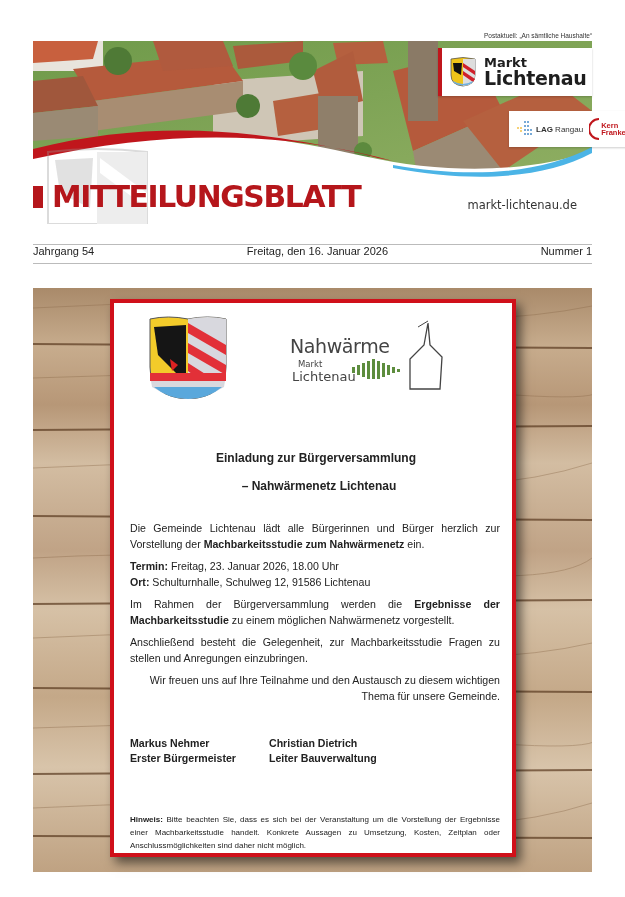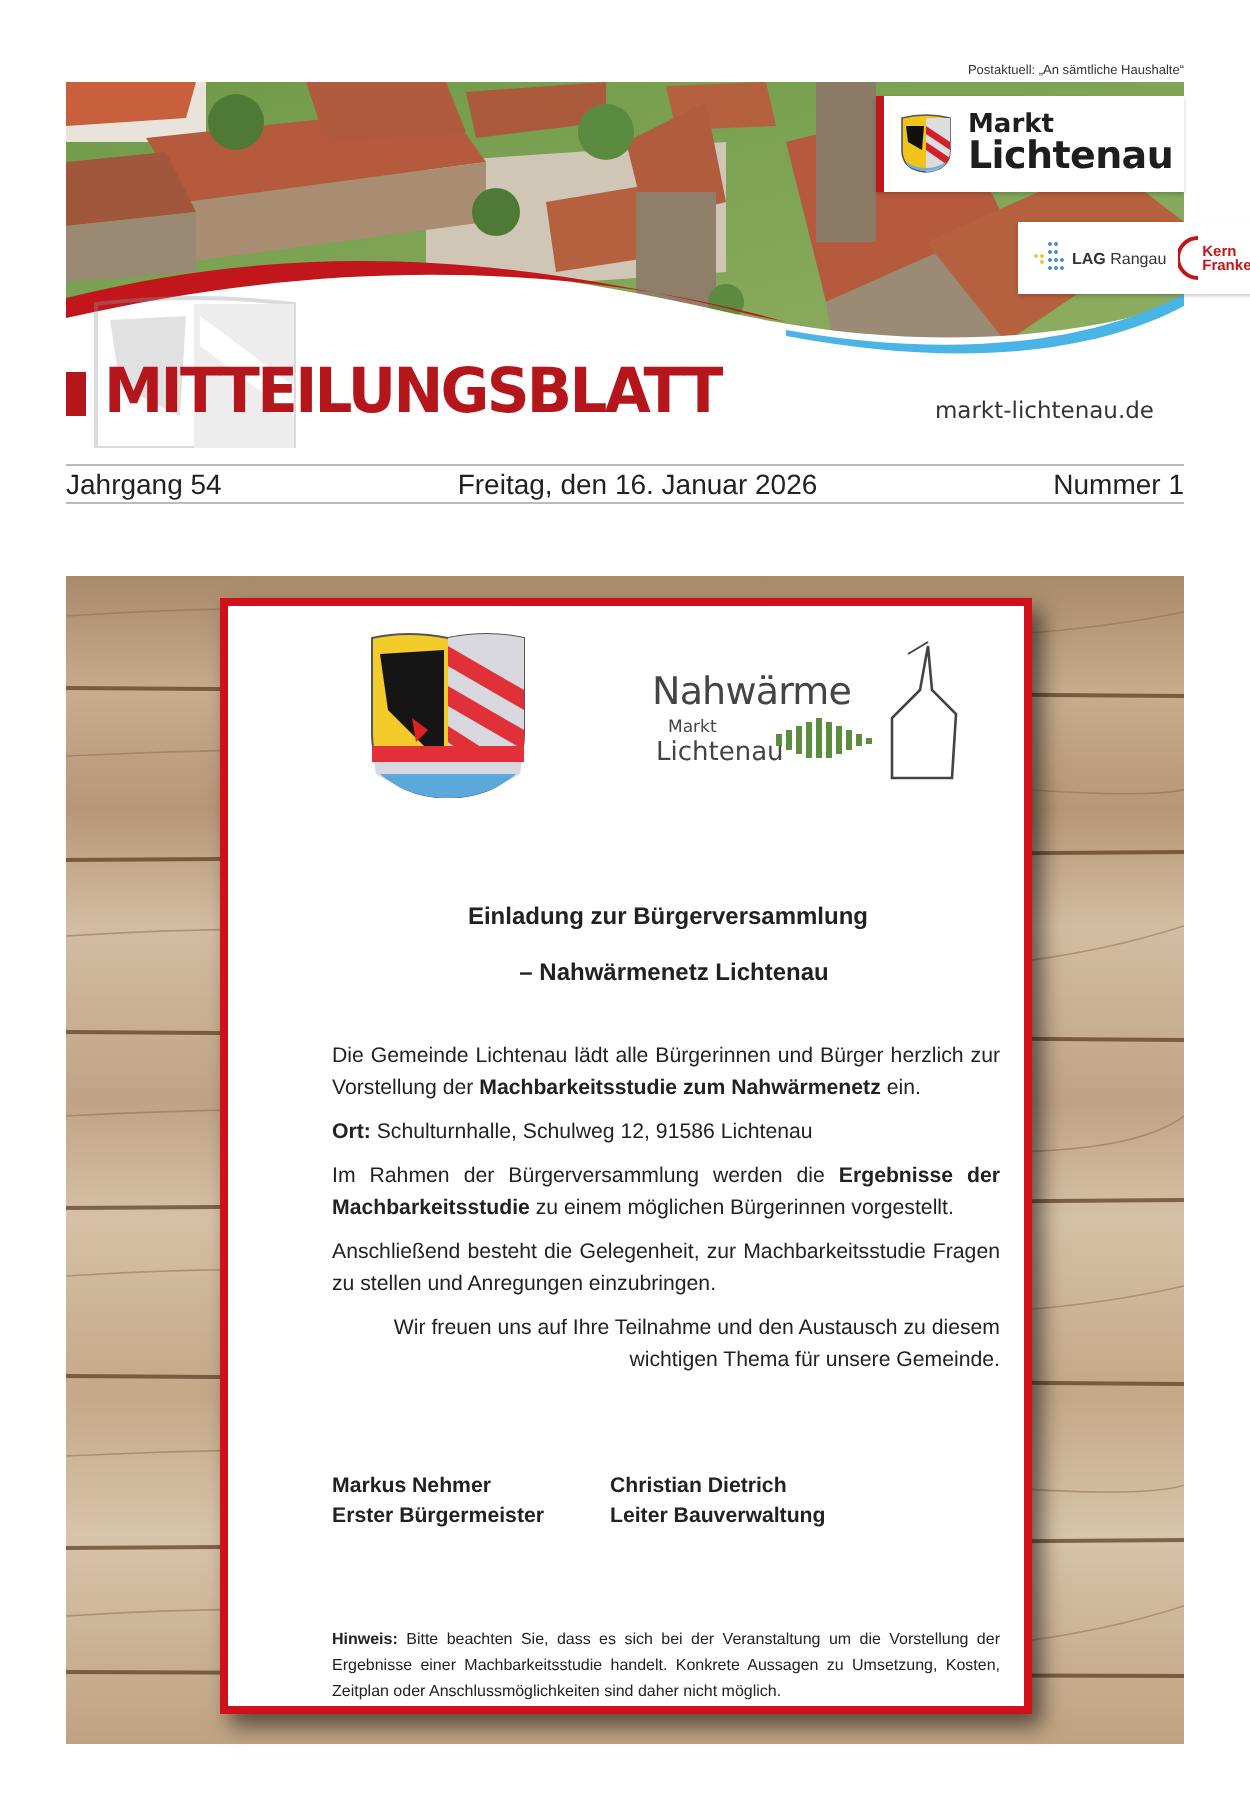--- a/index.html
+++ b/index.html
@@ -23,30 +23,30 @@
   .lag { display: flex; align-items: center; gap: 3px; font-size: 8px; color: #333; }
   .lag b { font-weight: bold; }
   .kern { display: flex; align-items: center; font-size: 7.5px; font-weight: bold; color: #c0161c; line-height: 0.95; }
 
   .masthead-bar { position: absolute; left: 33px; top: 186px; width: 10px; height: 22px; background: #b5161b; }
   .masthead { position: absolute; left: 52px; top: 178px; font-family: "DejaVu Sans", sans-serif; font-size: 31px;
     font-weight: bold; color: #b5161b; letter-spacing: -1.4px; transform: scaleX(0.96); transform-origin: left; }
   .watermark { position: absolute; left: 45px; top: 148px; width: 105px; height: 76px; opacity: 0.35; }
   .website { position: absolute; right: 48px; top: 198px; font-size: 11.5px; color: #333; font-family: "DejaVu Sans", sans-serif; }
 
-  .info-row { position: absolute; left: 33px; top: 232px; width: 559px; height: 20px; border-top: 1.5px solid #bbb;
-    border-bottom: 1px solid #bbb; display: flex; justify-content: space-between; align-items: center; font-size: 14px; color: #222; }
+  .info-row { position: absolute; left: 33px; top: 244px; width: 559px; height: 20px; border-top: 1.5px solid #bbb;
+    border-bottom: 1px solid #bbb; display: flex; justify-content: space-between; font-size: 11px; color: #222; }
 
   .wood { position: absolute; left: 33px; top: 288px; width: 559px; height: 584px; overflow: hidden;
     background: linear-gradient(180deg, #a98a6a 0%, #c7ac8d 10%, #b79777 20%, #d3bda2 30%, #c0a386 45%, #d6c1a6 55%, #c4a888 70%, #d8c4aa 82%, #bfa282 100%); }
   .wood svg { position: absolute; left: 0; top: 0; }
 
   .card { position: absolute; left: 110px; top: 299px; width: 406px; height: 558px; background: #fff;
     border: 4px solid #d0101a; box-shadow: 5px 6px 10px rgba(0,0,0,.55); }
-  .card-inner { position: absolute; left: 0; top: 0; right: 0; bottom: 0; margin-left: 36px; }
+  .card-inner { position: absolute; left: 0; top: 0; right: 0; bottom: 0; }
 
   .coat { position: absolute; left: 34px; top: 12px; width: 80px; height: 84px; }
   .nahw { position: absolute; left: 176px; top: 14px; width: 160px; height: 76px; }
   .nahw-title { position: absolute; left: 0; top: 18px; font-family: "DejaVu Sans", sans-serif; font-size: 19px; color: #444; letter-spacing: -0.4px; }
   .nahw-markt { position: absolute; left: 8px; top: 42px; font-family: "DejaVu Sans", sans-serif; font-size: 8.5px; color: #444; }
   .nahw-licht { position: absolute; left: 2px; top: 52px; font-family: "DejaVu Sans", sans-serif; font-size: 13px; color: #444; }
   .nahw svg { position: absolute; left: 0; top: 0; }
 
   .title { position: absolute; left: 0; right: 0; text-align: center; font-weight: bold; font-size: 12px; color: #222; }
   .t1 { top: 148px; left: 6px; }
@@ -224,22 +224,23 @@
       <div class="nahw-title">Nahwärme</div>
       <div class="nahw-markt">Markt</div>
       <div class="nahw-licht">Lichtenau</div>
     </div>
 
     <div class="title t1">Einladung zur Bürgerversammlung</div>
     <div class="title t2">– Nahwärmenetz Lichtenau</div>
 
     <div class="body">
       <p><span>Die Gemeinde Lichtenau lädt alle Bürgerinnen und Bürger herzlich zur Vorstellung der </span><b>Machbarkeitsstudie zum Nahwärmenetz</b><span> ein.</span></p>
+      <p class="tight"><b>Termin:</b><span> Freitag, 23. Januar 2026, 18.00 Uhr</span></p>
       <p><b>Ort:</b><span> Schulturnhalle, Schulweg 12, 91586 Lichtenau</span></p>
-      <p><span>Im Rahmen der Bürgerversammlung werden die </span><b>Ergebnisse der Machbarkeitsstudie</b><span> zu einem möglichen Bürgerinnen vorgestellt.</span></p>
+      <p><span>Im Rahmen der Bürgerversammlung werden die </span><b>Ergebnisse der Machbarkeitsstudie</b><span> zu einem möglichen Nahwärmenetz vorgestellt.</span></p>
       <p>Anschließend besteht die Gelegenheit, zur Machbarkeitsstudie Fragen zu stellen und Anregungen einzubringen.</p>
       <p class="last">Wir freuen uns auf Ihre Teilnahme und den Austausch zu diesem wichtigen Thema für unsere Gemeinde.</p>
     </div>
 
     <div class="sigs">
       <div>Markus Nehmer</div>
       <div>Christian Dietrich</div>
       <div>Erster Bürgermeister</div>
       <div>Leiter Bauverwaltung</div>
     </div>

